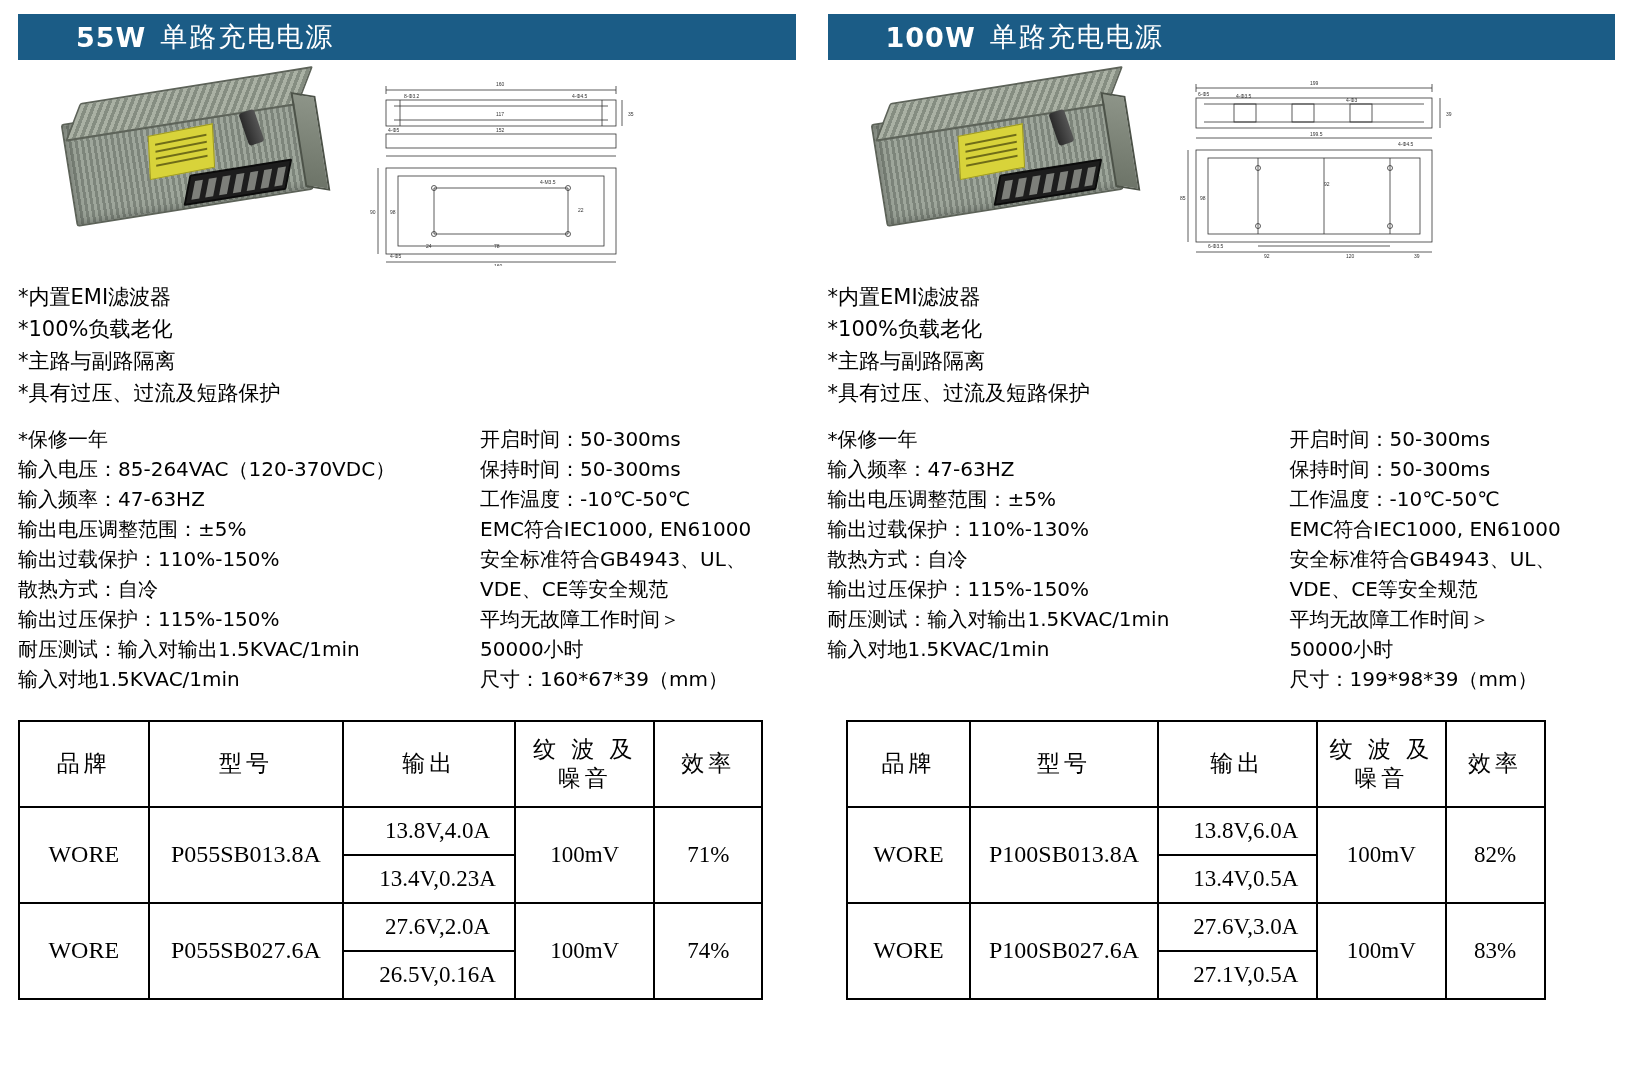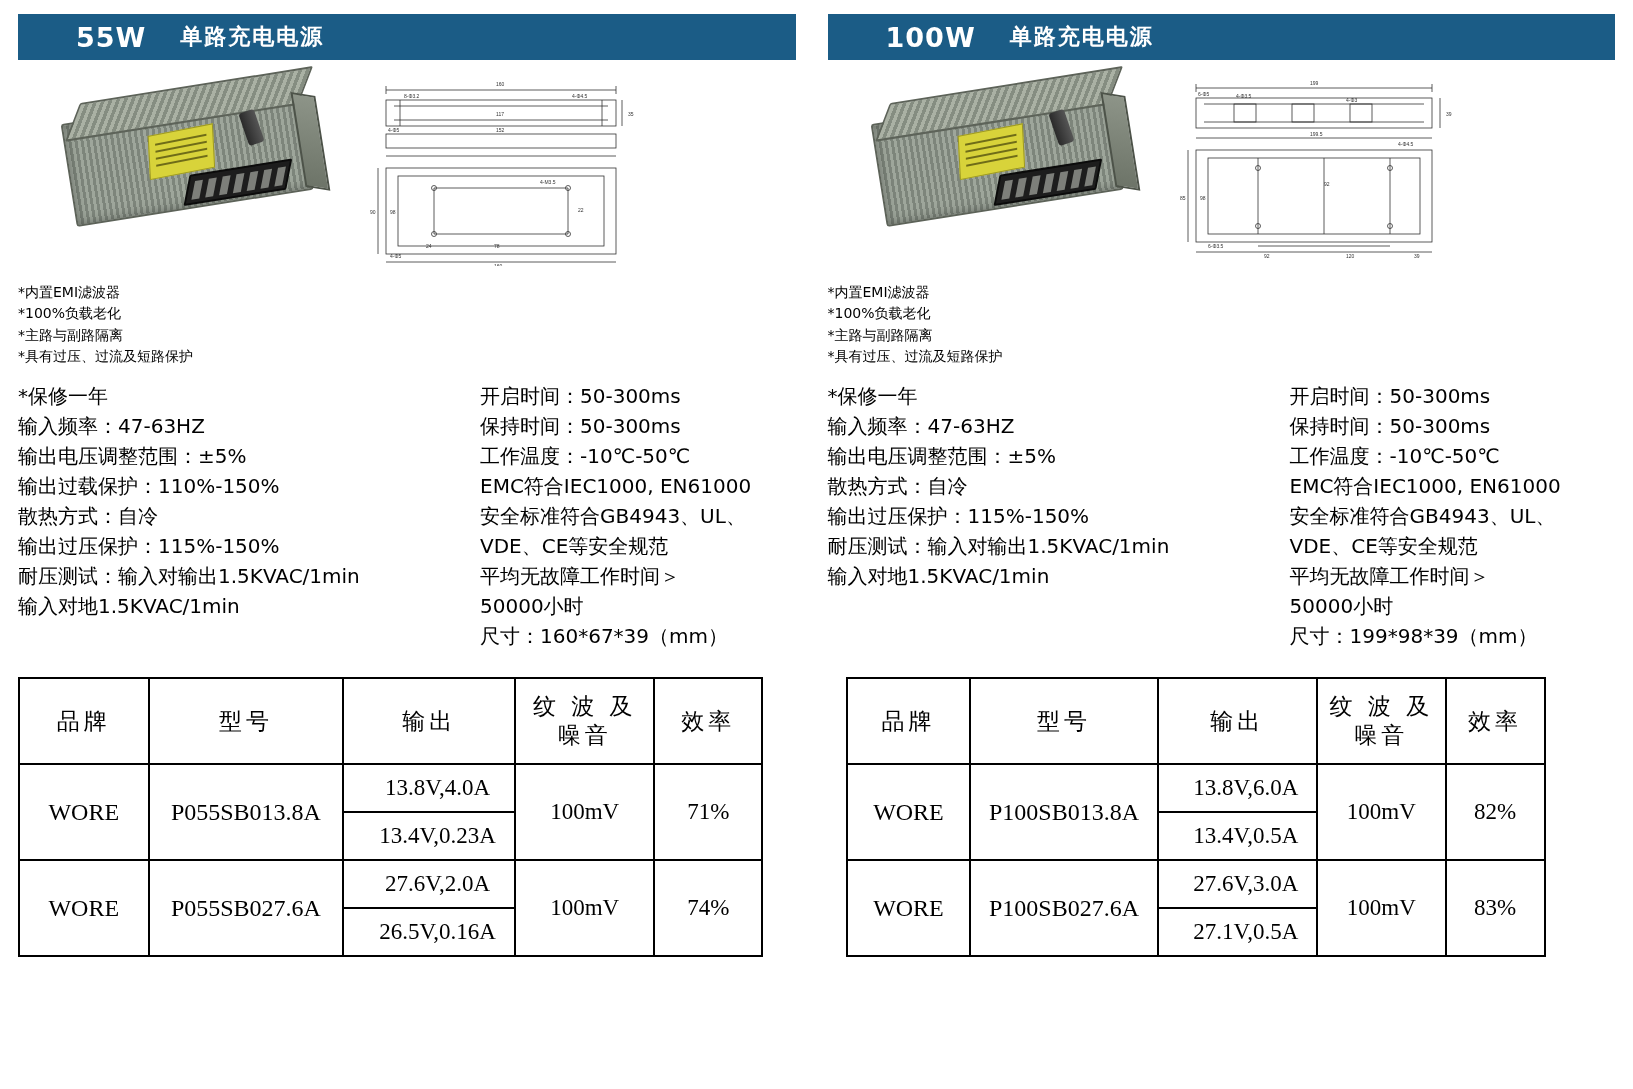--- a/index.html
+++ b/index.html
@@ -34,23 +34,23 @@
     padding-left: 58px;
     margin-bottom: 12px;
   }
   .title-bar .t-watt {
     font-size: 27px;
     font-weight: bold;
     letter-spacing: 1px;
     font-family: "DejaVu Sans", sans-serif;
   }
   .title-bar .t-name {
-    font-size: 22px;
-    font-weight: bold;
-    margin-left: 34px;
+    font-size: 27px;
+    font-weight: normal;
+    margin-left: 14px;
     letter-spacing: 2px;
     font-family: "DejaVu Sans", sans-serif;
   }
 
   
   .media-row {
     display: flex;
     align-items: flex-start;
     height: 200px;
     margin-bottom: 10px;
@@ -143,21 +143,21 @@
   .drawing-wrap {
     flex: 1;
     height: 195px;
     margin-left: 6px;
     margin-top: 4px;
   }
   .drawing-wrap svg { display: block; }
 
   
   .features {
-    font-size: 14px;
+    font-size: 21px;
     line-height: 1.52;
     font-family: "DejaVu Sans", sans-serif;
     margin-top: 4px;
   }
   .spec-cols {
     display: flex;
     font-size: 20px;
     line-height: 1.50;
     font-family: "DejaVu Sans", sans-serif;
     margin-top: 14px;
@@ -277,20 +277,21 @@
     <div class="features">
       <div>*内置EMI滤波器</div>
       <div>*100%负载老化</div>
       <div>*主路与副路隔离</div>
       <div>*具有过压、过流及短路保护</div>
     </div>
 
     <div class="spec-cols">
       <div class="spec-left">
         <div class="spec-line">*保修一年</div>
+        <div class="spec-line">输入电压：85-264VAC（120-370VDC）</div>
         <div class="spec-line">输入频率：47-63HZ</div>
         <div class="spec-line">输出电压调整范围：±5%</div>
         <div class="spec-line">输出过载保护：110%-150%</div>
         <div class="spec-line">散热方式：自冷</div>
         <div class="spec-line">输出过压保护：115%-150%</div>
         <div class="spec-line">耐压测试：输入对输出1.5KVAC/1min</div>
         <div class="spec-line">输入对地1.5KVAC/1min</div>
       </div>
       <div class="spec-right">
         <div class="spec-line">开启时间：50-300ms</div>
@@ -413,20 +414,21 @@
       <div>*100%负载老化</div>
       <div>*主路与副路隔离</div>
       <div>*具有过压、过流及短路保护</div>
     </div>
 
     <div class="spec-cols">
       <div class="spec-left">
         <div class="spec-line">*保修一年</div>
         <div class="spec-line">输入频率：47-63HZ</div>
         <div class="spec-line">输出电压调整范围：±5%</div>
+        <div class="spec-line">输出过载保护：110%-130%</div>
         <div class="spec-line">散热方式：自冷</div>
         <div class="spec-line">输出过压保护：115%-150%</div>
         <div class="spec-line">耐压测试：输入对输出1.5KVAC/1min</div>
         <div class="spec-line">输入对地1.5KVAC/1min</div>
       </div>
       <div class="spec-right">
         <div class="spec-line">开启时间：50-300ms</div>
         <div class="spec-line">保持时间：50-300ms</div>
         <div class="spec-line">工作温度：-10℃-50℃</div>
         <div class="spec-line">EMC符合IEC1000, EN61000</div>

